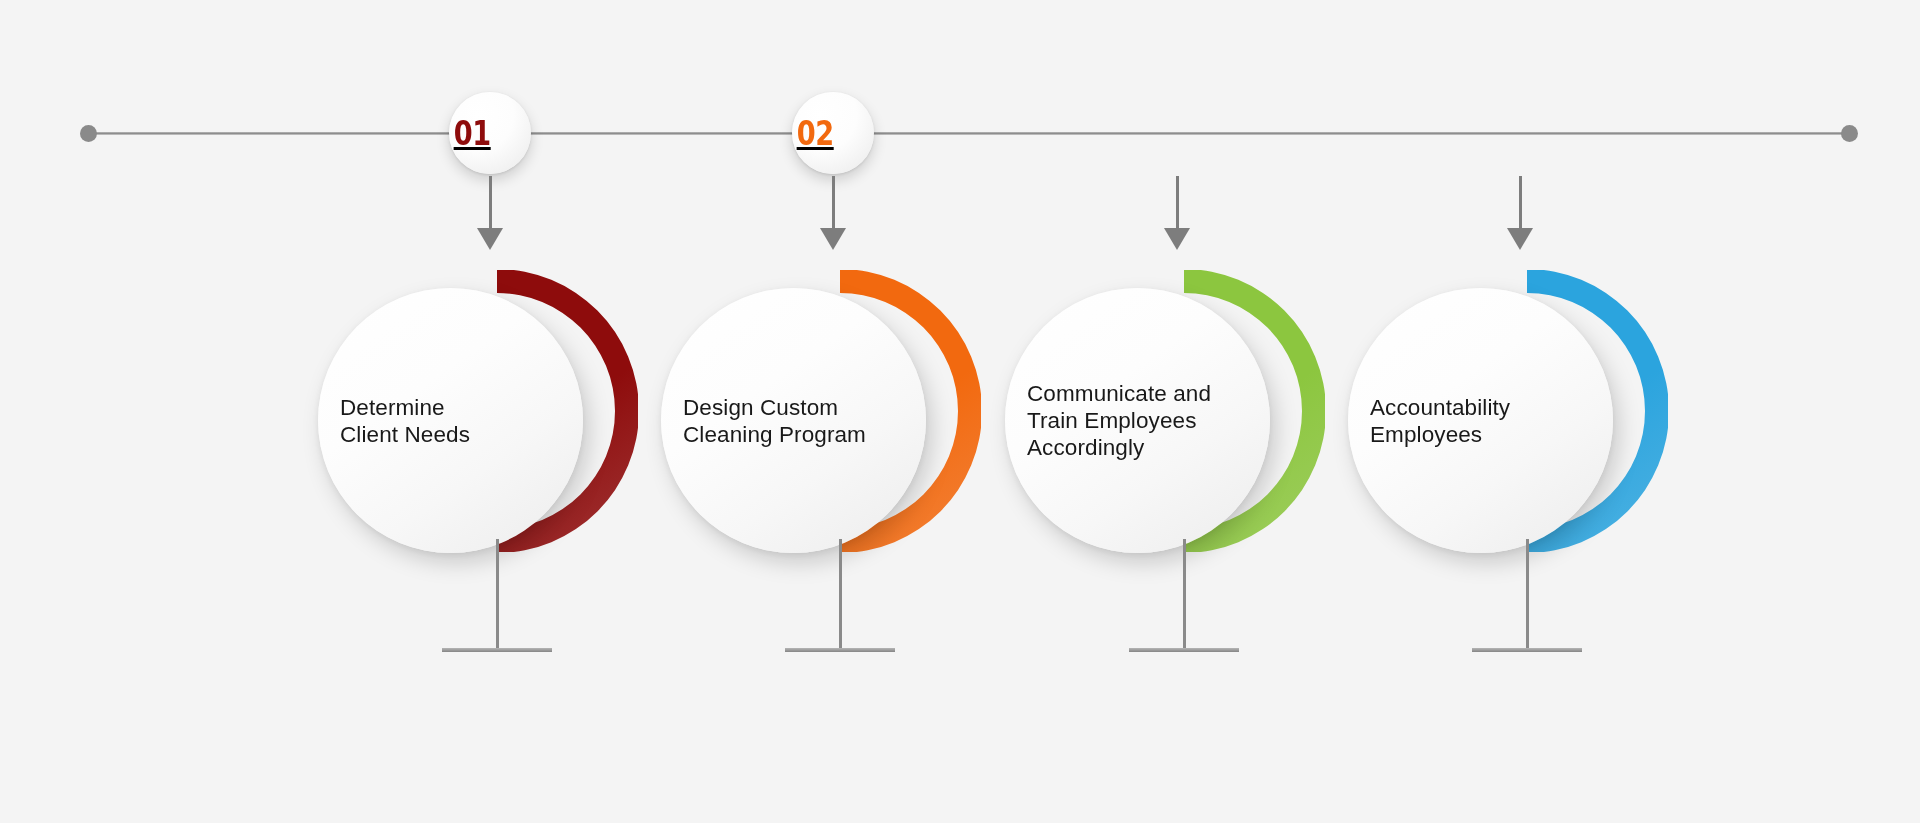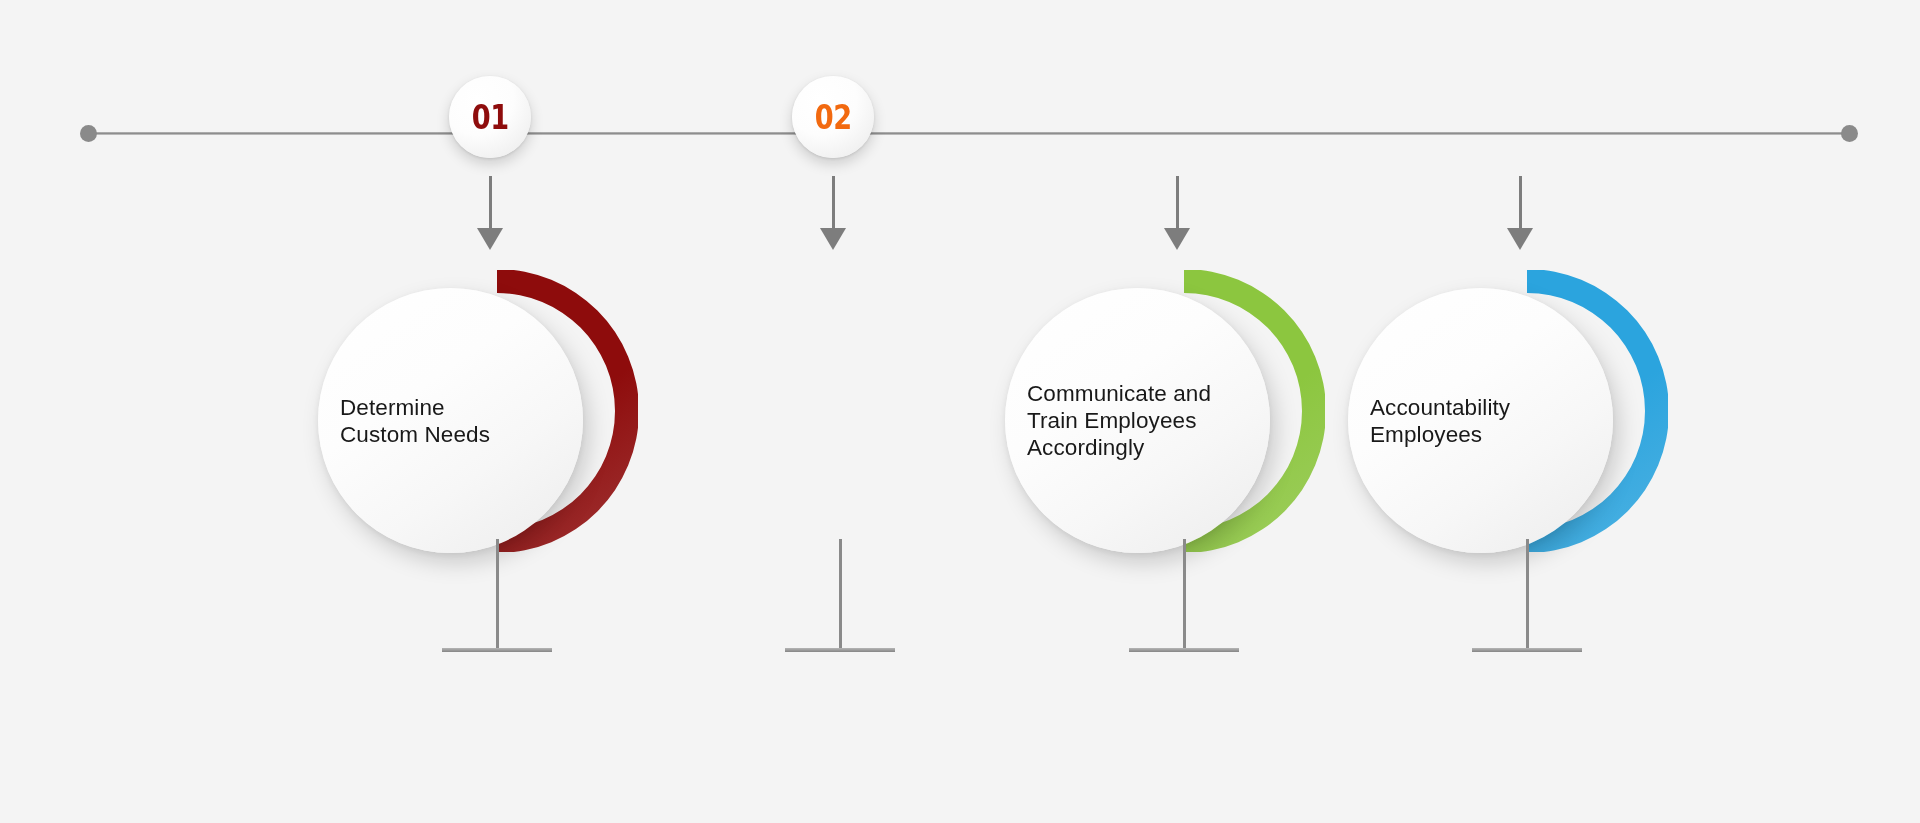--- a/index.html
+++ b/index.html
@@ -22,22 +22,23 @@
     border-radius:50%; background:#8a8a8a;
   }
   .timeline-dot.left{ left:80px; }
   .timeline-dot.right{ left:1841px; }
 
   
   .badge{
     position:absolute; width:82px; height:82px; border-radius:50%;
     background:radial-gradient(circle at 35% 28%, #ffffff 0%, #fdfdfd 45%, #f1f1f1 78%, #e6e6e6 100%);
     box-shadow:0 6px 14px rgba(0,0,0,0.16), 0 1px 3px rgba(0,0,0,0.10);
-    display:flex; align-items:center; justify-content:center;
-    top:76px;
+    display:flex; align-items:center; justify-content:flex-start;
+    top:92px;
+    text-decoration:underline;
   }
   .badge-num{
     font-family:"DejaVu Sans", sans-serif;
     font-weight:700; font-size:34px; letter-spacing:-0.5px;
     transform:scaleX(0.80); transform-origin:center;
     line-height:1;
   }
 
   
   .arrow-stem{
@@ -111,32 +112,48 @@
               <linearGradient id="g0" x1="0%" y1="0%" x2="35%" y2="100%">
                 <stop offset="0%" stop-color="#8E0C0C"></stop>
                 <stop offset="60%" stop-color="#8E0C0C"></stop>
                 <stop offset="100%" stop-color="#8E0C0C" stop-opacity="0.88"></stop>
               </linearGradient>
             </defs>
             <path d="M 141 -1 A 142 142 0 0 1 141 283 L 141 259 A 118 118 0 0 0 141 23 Z" fill="url(#g0)"></path>
           </svg>
           <div class="disc">
             <div class="disc-text">Determine
-Custom Needs</div>
+Client Needs</div>
           </div>
         </div>
         <div class="stand-stem" style="left: 496px; top: 539px; height: 109px;"></div>
         <div class="stand-base" style="left: 442px; top: 648px;"></div>
       </div>
       <div style="position: absolute; left: 0px; top: 0px; width: 100%; height: 100%;">
         <div class="badge" style="left: 792px;">
           <span class="badge-num" style="color: rgb(242, 105, 15);">02</span>
         </div>
         <div class="arrow-stem" style="left: 832px; top: 176px; height: 62px;"></div>
         <div class="arrow-head" style="left: 820px; top: 228px; border-top-color: rgb(125, 125, 125);"></div>
+        <div class="node" style="left: 699px; top: 270px; width: 282px; height: 282px;">
+          <svg class="arc" viewBox="0 0 282 282">
+            <defs>
+              <linearGradient id="g1" x1="0%" y1="0%" x2="35%" y2="100%">
+                <stop offset="0%" stop-color="#F2690F"></stop>
+                <stop offset="60%" stop-color="#F2690F"></stop>
+                <stop offset="100%" stop-color="#F2690F" stop-opacity="0.88"></stop>
+              </linearGradient>
+            </defs>
+            <path d="M 141 -1 A 142 142 0 0 1 141 283 L 141 259 A 118 118 0 0 0 141 23 Z" fill="url(#g1)"></path>
+          </svg>
+          <div class="disc">
+            <div class="disc-text">Design Custom
+Cleaning Program</div>
+          </div>
+        </div>
         <div class="stand-stem" style="left: 839px; top: 539px; height: 109px;"></div>
         <div class="stand-base" style="left: 785px; top: 648px;"></div>
       </div>
       <div style="position: absolute; left: 0px; top: 0px; width: 100%; height: 100%;">
         <div class="arrow-stem" style="left: 1176px; top: 176px; height: 62px;"></div>
         <div class="arrow-head" style="left: 1164px; top: 228px; border-top-color: rgb(125, 125, 125);"></div>
         <div class="node" style="left: 1043px; top: 270px; width: 282px; height: 282px;">
           <svg class="arc" viewBox="0 0 282 282">
             <defs>
               <linearGradient id="g2" x1="0%" y1="0%" x2="35%" y2="100%">

